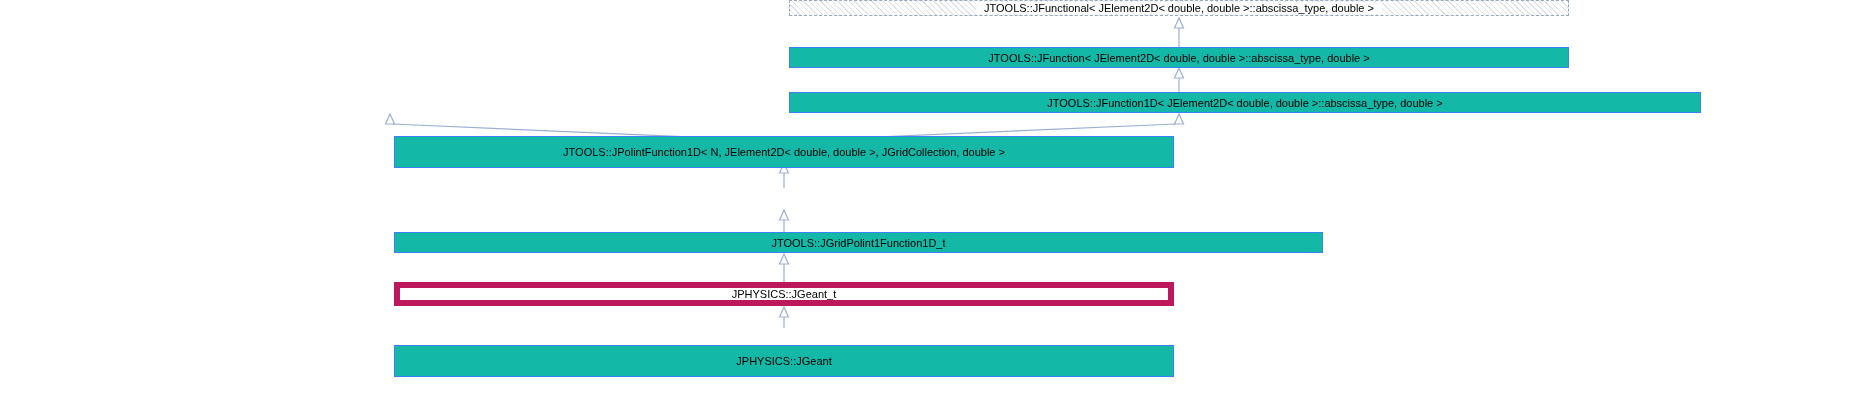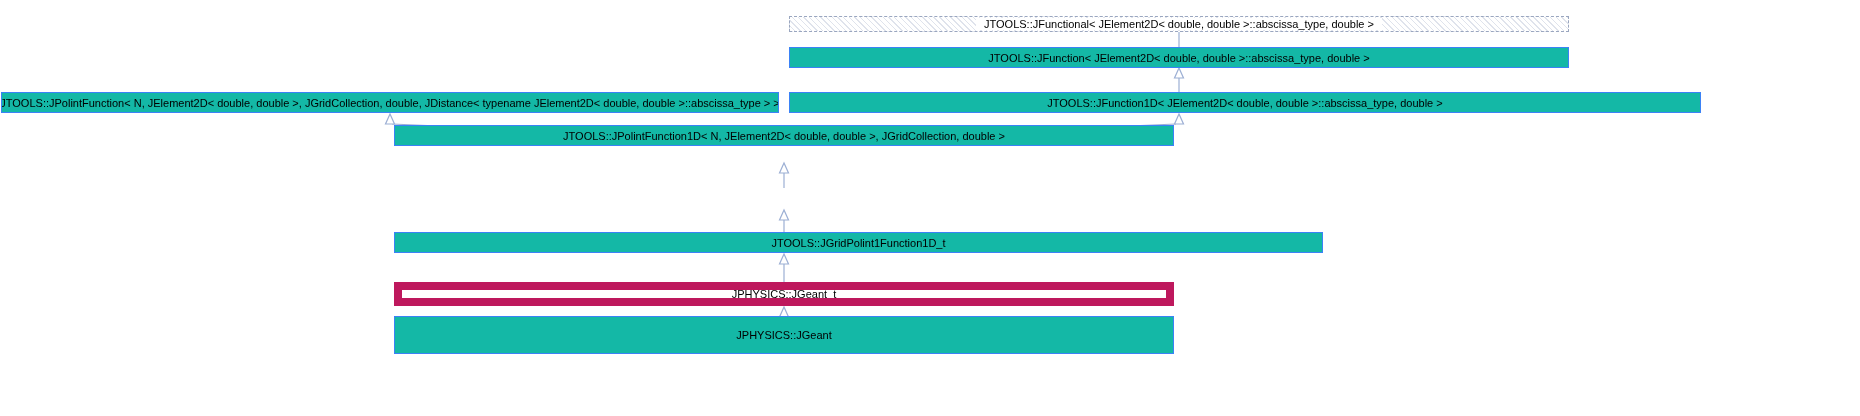--- a/index.html
+++ b/index.html
@@ -31,35 +31,35 @@
     overflow: hidden;
     cursor: pointer;
   }
   .node .lbl { display: inline-block; }
   .node.dashed {
     border: 1px dashed #9AA6BF;
     background: repeating-linear-gradient(45deg, #ffffff 0px, #ffffff 3px, #dfe3ec 3px, #dfe3ec 4px);
   }
   .node.dashed .lbl { background: #ffffff; padding: 0 8px; }
   .node.current {
-    border: 8px solid #be185d;
+    border: 6px solid #be185d;
     background: #ffffff;
     cursor: default;
   }
 
   
-  .n-jfunctional              { left: 789px; top: 16px;   width: 780px; height: 16px; }
+  .n-jfunctional              { left: 789px; top: 0px;   width: 780px; height: 16px; }
   .n-jfunction                { left: 789px; top: 47px;  width: 780px; height: 21px; }
   .n-jpolintfunction          { left: 1px;   top: 92px;  width: 778px; height: 21px; }
   .n-jfunction1d              { left: 789px; top: 92px;  width: 912px; height: 21px; }
-  .n-jpolintfunction1d        { left: 394px; top: 125px; width: 780px; height: 21px; }
+  .n-jpolintfunction1d        { left: 394px; top: 136px; width: 780px; height: 32px; }
   .n-jgridpolintfunction1d-t  { left: 394px; top: 188px; width: 780px; height: 21px; }
   .n-jgridpolint1function1d-t { left: 394px; top: 232px; width: 929px; height: 21px; }
   .n-jgeant-t                 { left: 394px; top: 282px; width: 780px; height: 24px; }
-  .n-jgeant                   { left: 394px; top: 316px; width: 780px; height: 38px; }
+  .n-jgeant                   { left: 394px; top: 345px; width: 780px; height: 32px; }
 </style>
 </head>
 <body>
 
 <div class="canvas">
 
   <svg class="edges" viewBox="0 0 1860 416" xmlns="http://www.w3.org/2000/svg">
 
     <g stroke="#9CAFD4" stroke-width="1.2" fill="none">
       <line x1="1179" y1="47" x2="1179" y2="28"></line>
@@ -103,23 +103,20 @@
   </svg>
 
   <div class="node dashed n-jfunctional">
     <span class="lbl">JTOOLS::JFunctional&lt; JElement2D&lt; double, double &gt;::abscissa_type, double &gt;</span>
   </div>
 
   <div class="node n-jfunction">
     <span class="lbl">JTOOLS::JFunction&lt; JElement2D&lt; double, double &gt;::abscissa_type, double &gt;</span>
   </div>
 
-  <div class="node n-jpolintfunction">
-    <span class="lbl">JTOOLS::JPolintFunction&lt; N, JElement2D&lt; double, double &gt;, JGridCollection, double, JDistance&lt; typename JElement2D&lt; double, double &gt;::abscissa_type &gt; &gt;</span>
-  </div>
 
   <div class="node n-jfunction1d">
     <span class="lbl">JTOOLS::JFunction1D&lt; JElement2D&lt; double, double &gt;::abscissa_type, double &gt;</span>
   </div>
 
   <div class="node n-jpolintfunction1d">
     <span class="lbl">JTOOLS::JPolintFunction1D&lt; N, JElement2D&lt; double, double &gt;, JGridCollection, double &gt;</span>
   </div>
 
 

